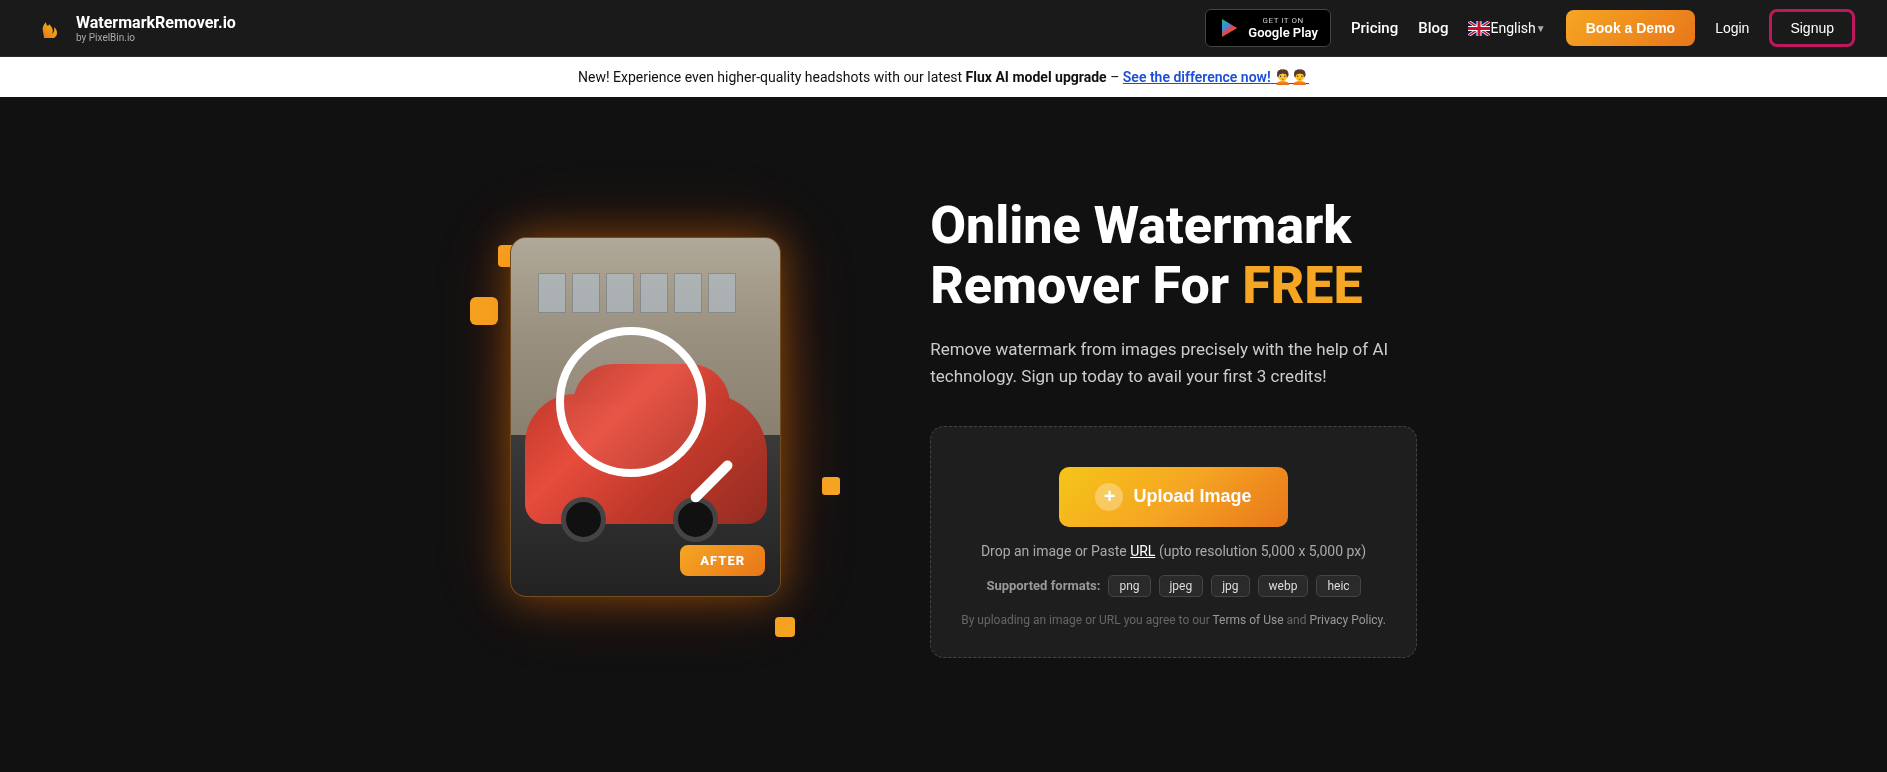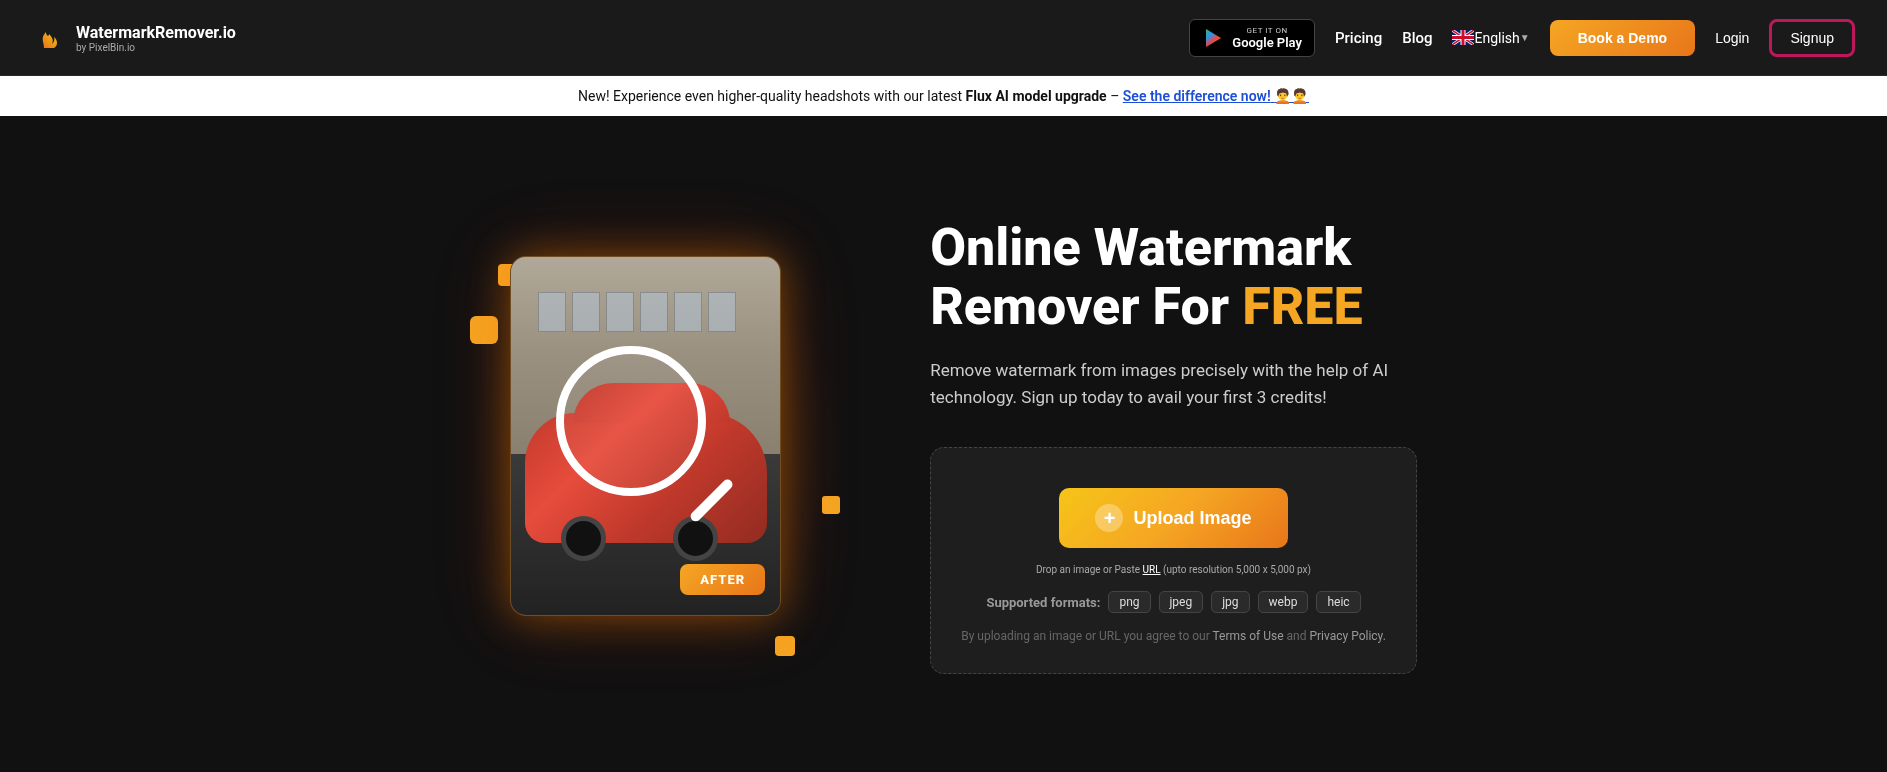--- a/index.html
+++ b/index.html
@@ -11,21 +11,21 @@
       overflow-x: hidden;
     }
 
     
     .navbar {
       background: #1a1a1a;
       display: flex;
       align-items: center;
       justify-content: space-between;
       padding: 0 32px;
-      height: 76px;
+      height: 57px;
       border-bottom: 1px solid #2a2a2a;
     }
     .nav-left {
       display: flex;
       align-items: center;
       gap: 8px;
     }
     .logo-icon {
       width: 36px;
       height: 36px;
@@ -95,21 +95,21 @@
     }
     .chevron-down {
       font-size: 10px;
       color: #aaa;
     }
     .book-demo-btn {
       background: linear-gradient(135deg, #f5a623, #e8761a);
       color: #fff;
       border: none;
       border-radius: 8px;
-      padding: 10px 28px;
+      padding: 10px 20px;
       font-size: 14px;
       font-weight: 600;
       cursor: pointer;
     }
     .login-btn {
       background: transparent;
       color: #fff;
       border: none;
       font-size: 14px;
       font-weight: 500;
@@ -388,21 +388,21 @@
       height: 28px;
       background: rgba(255,255,255,0.3);
       border-radius: 50%;
       display: flex;
       align-items: center;
       justify-content: center;
       font-size: 20px;
       font-weight: 700;
     }
     .drop-text {
-      font-size: 10px;
+      font-size: 14px;
       color: #aaa;
     }
     .drop-text .url-link {
       color: #fff;
       text-decoration: underline;
       cursor: pointer;
     }
     .formats-row {
       display: flex;
       align-items: center;

